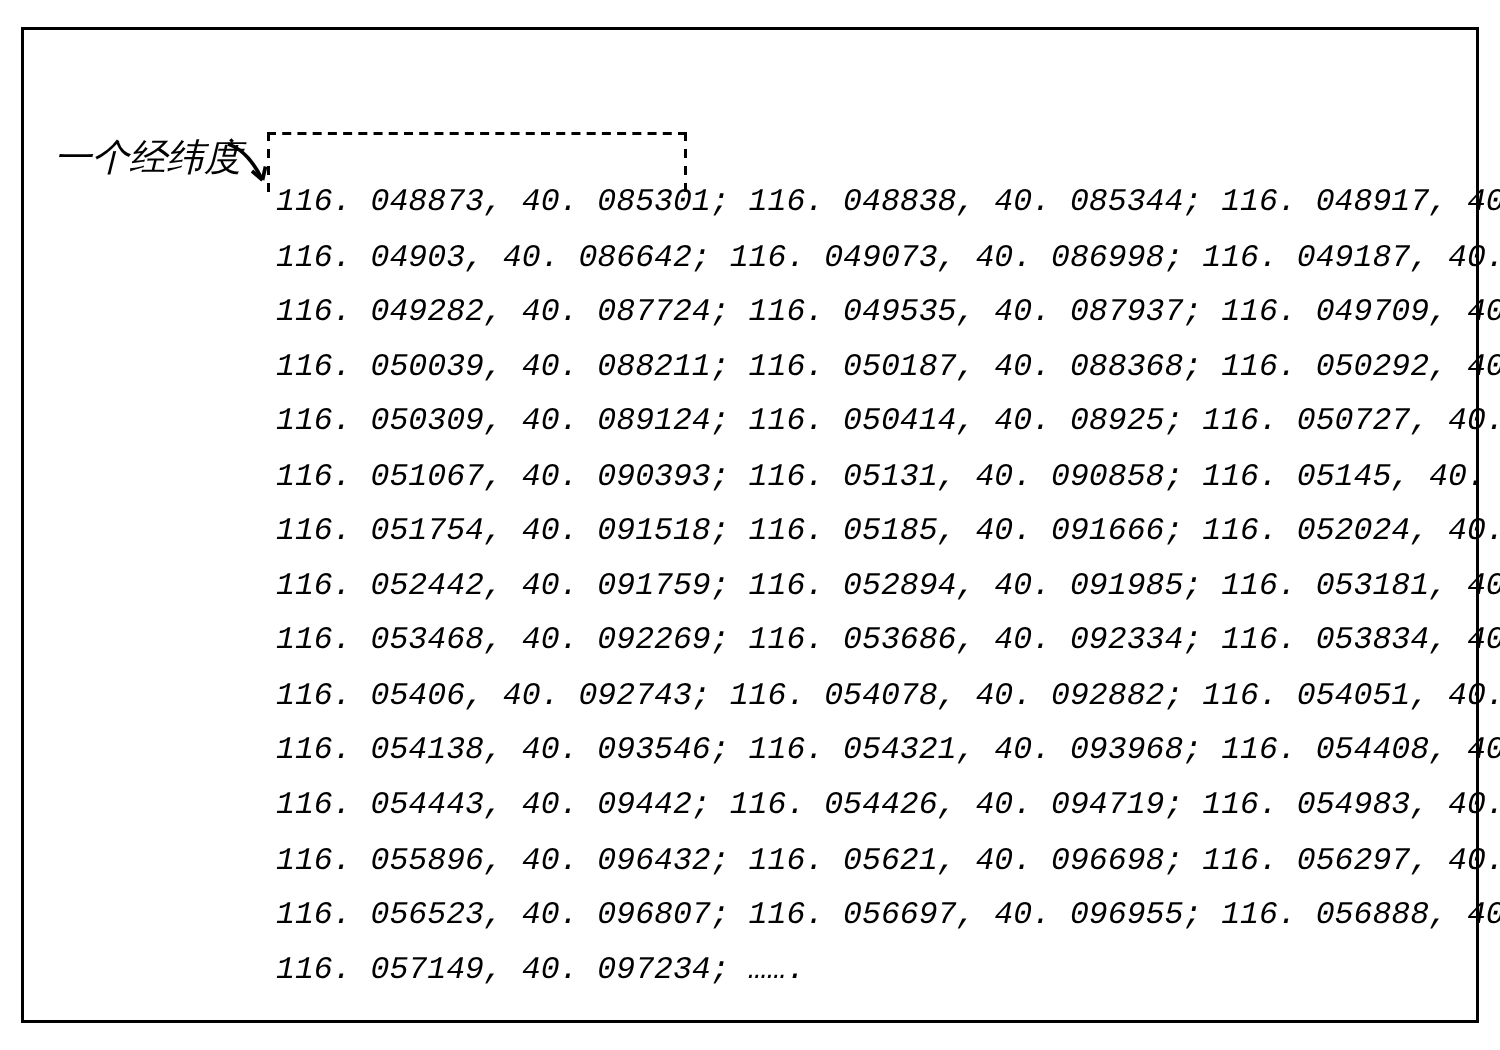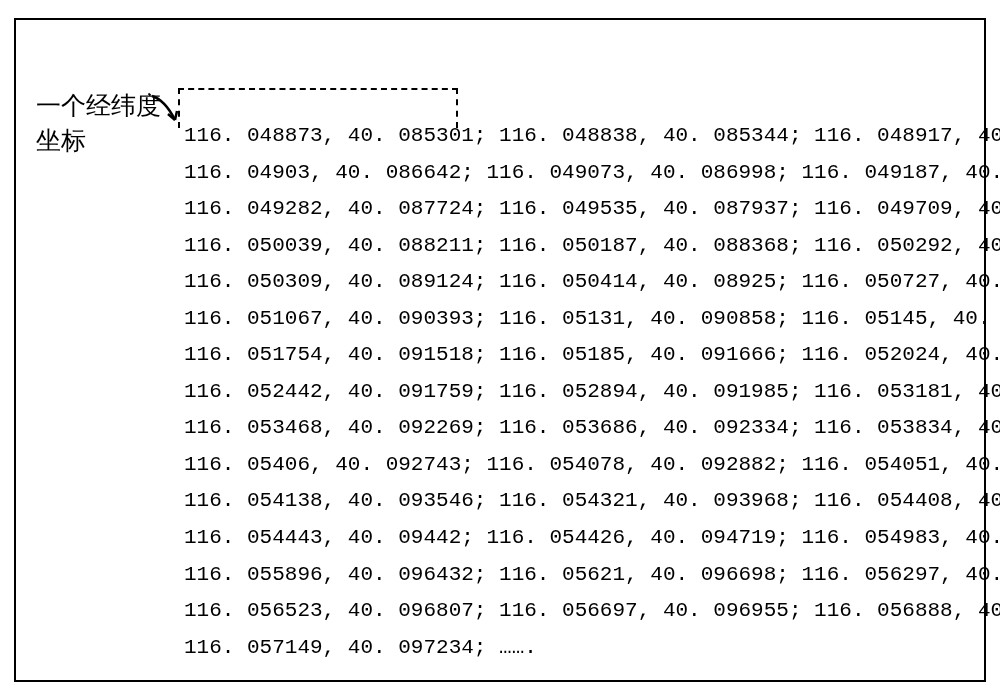--- a/index.html
+++ b/index.html
@@ -13,20 +13,21 @@
       background: #fff;
       font-family: "SimSun", "宋体", serif;
       padding: 18px 14px;
     }
     .outer-frame {
       border: 2px solid #000;
       width: 100%;
       height: 100%;
       position: relative;
       padding: 40px 30px 30px 30px;
+      font-style: italic;
     }
     .label-area {
       position: absolute;
       left: 20px;
       top: 68px;
       font-size: 25px;
       line-height: 1.4;
       color: #000;
     }
     .arrow {
@@ -63,21 +64,20 @@
       margin-bottom: 4px;
     }
   </style>
 </head>
 <body>
 
 <div class="outer-frame">
 
   <div class="label-area">
     <div>一个经纬度</div>
-    <div>坐标</div>
   </div>
 
   <svg class="arrow" viewBox="0 0 40 40">
     <path d="M 2 4 Q 15 8 25 28" stroke="#000" stroke-width="2.5" fill="none"></path>
     <path d="M 25 28 L 18 22 M 25 28 L 27 19" stroke="#000" stroke-width="2.5" fill="none"></path>
   </svg>
 
   <div class="dashed-box"></div>
 
   <div class="data-block">

